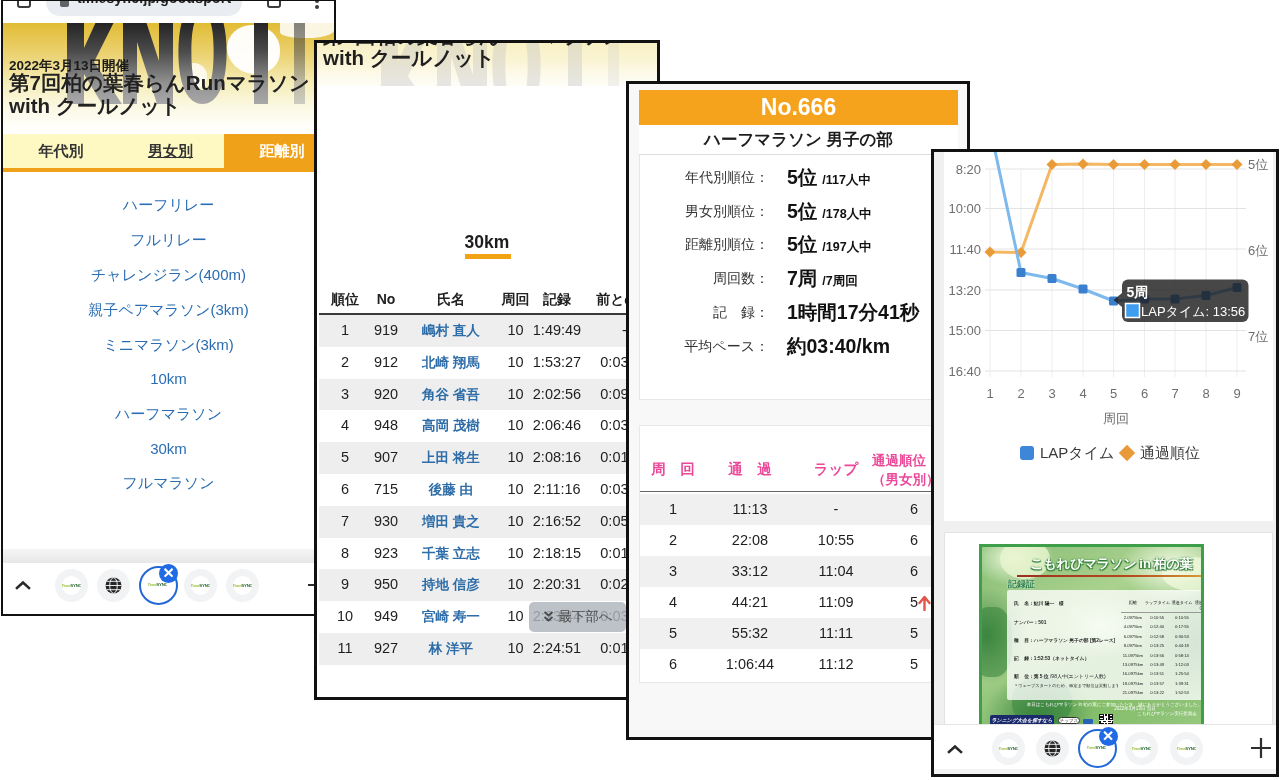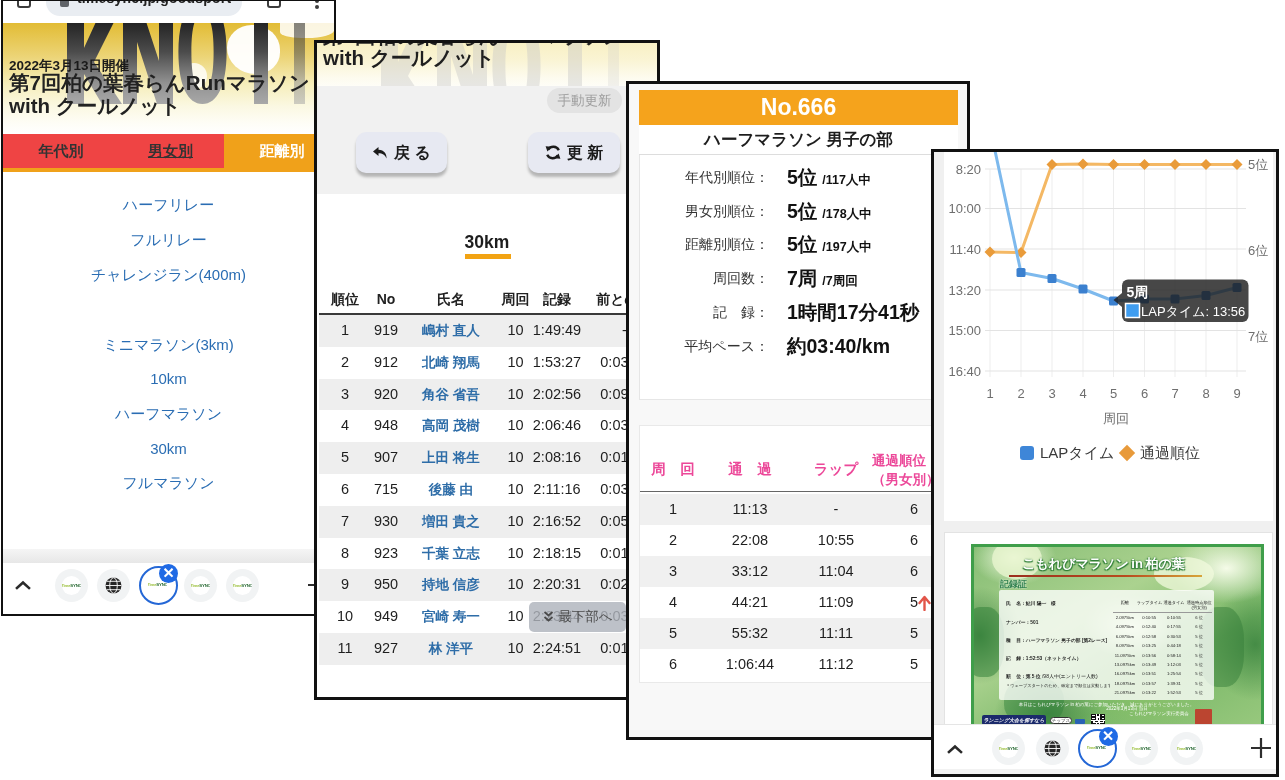--- a/index.html
+++ b/index.html
@@ -70,31 +70,32 @@
         <path d="M64 -30 H81 V18 L103 -30 H122 L91 32 L119 74 H99 L81 44 V74 H64 Z"></path>
         <path d="M120 -30 H136 L156 31 V-30 H170 V74 H154 L134 12 V74 H120 Z"></path>
         <path d="M199.5 -30 C185 -30 175.4 -12 175.4 22 C175.4 56 185 74 199.5 74 C214 74 223.6 56 223.6 22 C223.6 -12 214 -30 199.5 -30 Z M199.5 -16 C207 -16 210.6 -3 210.6 22 C210.6 47 207 60 199.5 60 C192 60 188.4 47 188.4 22 C188.4 -3 192 -16 199.5 -16 Z" fill-rule="evenodd"></path>
         <path d="M233 -30 H285 V-24 H265 V74 H251 V-24 H233 Z"></path>
         <rect x="291" y="-30" width="11" height="104" opacity="0.55"></rect>
       </g>
     </svg>
     <div class="abs" style="left:6px; top:34px; font-size:13.5px; font-weight:bold; color:#1a1a1a;">2022年3月13日開催</div>
     <div class="abs" style="left:6px; top:49px; width:320px; font-size:20.5px; line-height:22.5px; font-weight:bold; color:#222;">第7回柏の葉春らんRunマラソン<br>with クールノット</div>
   </div>
-  <div class="abs" id="p1tabs" style="left:0; top:133px; width:331px; height:48px; background:#ef4444;">
+  <div class="abs" id="p1tabs" style="left:0; top:133px; width:331px; height:48px; background:#fef9c3;">
     <div class="abs" style="left:3px; top:0; width:110px; height:34px; font-size:15px; font-weight:bold; color:#333; text-align:center; line-height:34px;">年代別</div>
     <div class="abs" style="left:112px; top:0; width:111px; height:34px; font-size:15px; font-weight:bold; color:#333; text-align:center; line-height:34px;text-decoration:underline;">男女別</div>
     <div class="abs" style="left:221px; top:0; width:110px; height:38px; background:#f0a11a; font-size:15px; font-weight:bold; color:#fff; text-align:center; line-height:34px; text-indent:6px;">距離別</div>
     <div class="abs" style="left:0; top:34px; width:331px; height:4px; background:#f0a11a;"></div>
   </div>
   <div class="abs" id="p1links" style="left:0; top:171px; width:331px; height:377px; background:#fff;
     font-size:15px; color:#2a6db3; text-align:center;">
     <div class="abs" style="left:0; top:24px;  width:331px;">ハーフリレー</div>
     <div class="abs" style="left:0; top:59px;  width:331px;">フルリレー</div>
     <div class="abs" style="left:0; top:94px;  width:331px;">チャレンジラン(400m)</div>
+    <div class="abs" style="left:0; top:129px; width:331px;">親子ペアマラソン(3km)</div>
     <div class="abs" style="left:0; top:164px; width:331px;">ミニマラソン(3km)</div>
     <div class="abs" style="left:0; top:198px; width:331px;">10km</div>
     <div class="abs" style="left:0; top:233px; width:331px;">ハーフマラソン</div>
     <div class="abs" style="left:0; top:268px; width:331px;">30km</div>
     <div class="abs" style="left:0; top:302px; width:331px;">フルマラソン</div>
   </div>
   <div class="abs" style="left:0; top:548px; width:331px; height:14px; background:linear-gradient(180deg,#f5f5f5,#e7e7e7);"></div>
   <div class="tbar" id="p1tbar" style="top:562px; height:51px;">
     <svg class="abs" style="left:12px; top:17px;" width="16" height="10">
           <path d="M2 8 L8 2.5 L14 8" stroke="#2a2a2a" stroke-width="2.6" fill="none" stroke-linecap="square"></path>
@@ -142,36 +143,20 @@
       <g fill="#c6c6c6" opacity="0.4">
         <path d="M64 -30 H81 V18 L103 -30 H122 L91 32 L119 74 H99 L81 44 V74 H64 Z"></path>
         <path d="M120 -30 H136 L156 31 V-30 H170 V74 H154 L134 12 V74 H120 Z"></path>
         <path d="M199.5 -30 C185 -30 175.4 -12 175.4 22 C175.4 56 185 74 199.5 74 C214 74 223.6 56 223.6 22 C223.6 -12 214 -30 199.5 -30 Z M199.5 -16 C207 -16 210.6 -3 210.6 22 C210.6 47 207 60 199.5 60 C192 60 188.4 47 188.4 22 C188.4 -3 192 -16 199.5 -16 Z" fill-rule="evenodd"></path>
         <path d="M233 -30 H285 V-24 H265 V74 H251 V-24 H233 Z"></path>
         <rect x="291" y="-30" width="11" height="104" opacity="0.6"></rect>
       </g>
     </svg>
     <div class="abs" style="left:6px; top:-18.5px; width:330px; font-size:20.5px; line-height:22.5px; font-weight:bold; color:#1f1f1f;">第7回柏の葉春らんRunマラソン<br>with クールノット</div>
   </div>
-  <div class="abs" id="p2gray" style="left:0; top:43px; width:340px; height:108px; background:#f1f1f1;">
-    <div class="abs" style="left:230px; top:2px; width:75px; height:25px; background:#e3e3e3; border-radius:13px; color:#9e9e9e; font-size:13.5px; text-align:center; line-height:25px;">手動更新</div>
-    <div class="abs" style="left:39px; top:46px; width:91px; height:41px; background:#e7e9f2; border-radius:10px; box-shadow:0 4px 3px rgba(0,0,0,0.25); text-align:center; line-height:41px; font-size:16px; font-weight:bold; color:#1b1b1b;">
-      <svg style="vertical-align:-2px; margin-right:6px;" width="16" height="14" viewBox="0 0 16 14">
-            <path d="M6.5 1 L1 5.5 L6.5 10 L6.5 7.2 C10.5 7.2 13 8.6 14.5 12.4 C14.8 8 12.3 4.1 6.5 3.8 Z" fill="#1b1b1b"></path>
-          </svg>戻 る</div>
-    <div class="abs" style="left:211px; top:46px; width:92px; height:41px; background:#e7e9f2; border-radius:10px; box-shadow:0 4px 3px rgba(0,0,0,0.25); text-align:center; line-height:41px; font-size:16px; font-weight:bold; color:#1b1b1b;">
-      <svg style="vertical-align:-2px; margin-right:6px;" width="16" height="15" viewBox="0 0 16 15">
-            <g fill="none" stroke="#1b1b1b" stroke-width="2.4">
-              <path d="M13.8 5.2 A6.1 6.1 0 0 0 3.2 4.6"></path>
-              <path d="M2.2 9.8 A6.1 6.1 0 0 0 12.8 10.4"></path>
-            </g>
-            <path d="M0.6 1.2 L7 1.8 L2.4 6.6 Z" fill="#1b1b1b"></path>
-            <path d="M15.4 13.8 L9 13.2 L13.6 8.4 Z" fill="#1b1b1b"></path>
-          </svg>更 新</div>
-  </div>
   <div class="abs" id="p2body" style="left:0; top:151px; width:340px; height:503px; background:#fff;">
     <div class="abs" style="left:0; top:38px; width:340px; text-align:center; font-size:17.5px; font-weight:bold; color:#1d1d1d;">30km</div>
     <div class="abs" style="left:148px; top:60px; width:46px; height:5px; background:#f2a313;"></div>
     <div class="abs r2h" style="left:2px; top:92px; width:346px; height:27px; line-height:27px; font-size:14px; font-weight:bold; color:#222;">
       <span class="c1">順位</span>
           <span class="c2">No</span>
           <span class="c3">氏名</span>
           <span class="c4">周回</span>
           <span class="c5">記録</span>
           <span class="c6">前との差</span>
@@ -421,21 +406,21 @@
     <text x="182.5" y="144.5" font-size="14px" font-weight="bold" fill="#fff">5周</text>
     <rect x="181.5" y="151.5" width="14" height="14" fill="#3f9df0" stroke="#fff" stroke-width="1.5"></rect>
     <text x="197" y="163.5" font-size="13px" fill="#fff">LAPタイム: 13:56</text>
     <rect x="76" y="294" width="14" height="14" rx="3" fill="#3e86d8"></rect>
     <text x="96" y="306" font-size="15px" fill="#3a3a3a">LAPタイム</text>
     <rect x="-5.8" y="-5.8" width="11.6" height="11.6" transform="translate(183,301) rotate(45)" fill="#e89a3b"></rect>
     <text x="196" y="306" font-size="15px" fill="#3a3a3a">通過順位</text>
   </svg>
   </div>
   <div class="abs" id="p4certcard" style="left:10px; top:380px; width:329px; height:242px; background:#fff; border:1px solid #e3e3e3;">
-    <div class="abs" id="cert" style="left:26px; top:11px; width:293px; height:183px; border:3px solid #3f9e4a; overflow:hidden;
+    <div class="abs" id="cert" style="left:34px; top:11px; width:225px; height:183px; border:3px solid #3f9e4a; overflow:hidden;
       background:
       radial-gradient(60px 40px at 14% 6%, rgba(244,252,228,.95) 0%, rgba(244,252,228,0) 70%),
       radial-gradient(80px 50px at 88% 12%, rgba(250,254,238,.95) 0%, rgba(250,254,238,0) 70%),
       radial-gradient(70px 45px at 55% 45%, rgba(235,248,214,.8) 0%, rgba(235,248,214,0) 70%),
       radial-gradient(55px 65px at 2% 50%, rgba(52,125,58,.8) 0%, rgba(52,125,58,0) 75%),
       radial-gradient(65px 75px at 98% 55%, rgba(54,128,60,.8) 0%, rgba(54,128,60,0) 75%),
       radial-gradient(75px 55px at 26% 94%, rgba(50,120,56,.75) 0%, rgba(50,120,56,0) 72%),
       radial-gradient(95px 65px at 60% 80%, rgba(140,195,105,.85) 0%, rgba(140,195,105,0) 70%),
       linear-gradient(150deg, #86bd74, #abd28f 38%, #79b767 68%, #97c87d);">
       <div class="abs" style="left:18px; top:-8px; width:50px; height:40px; background:#e8f5d0; border-radius:50%; opacity:.8;"></div>

